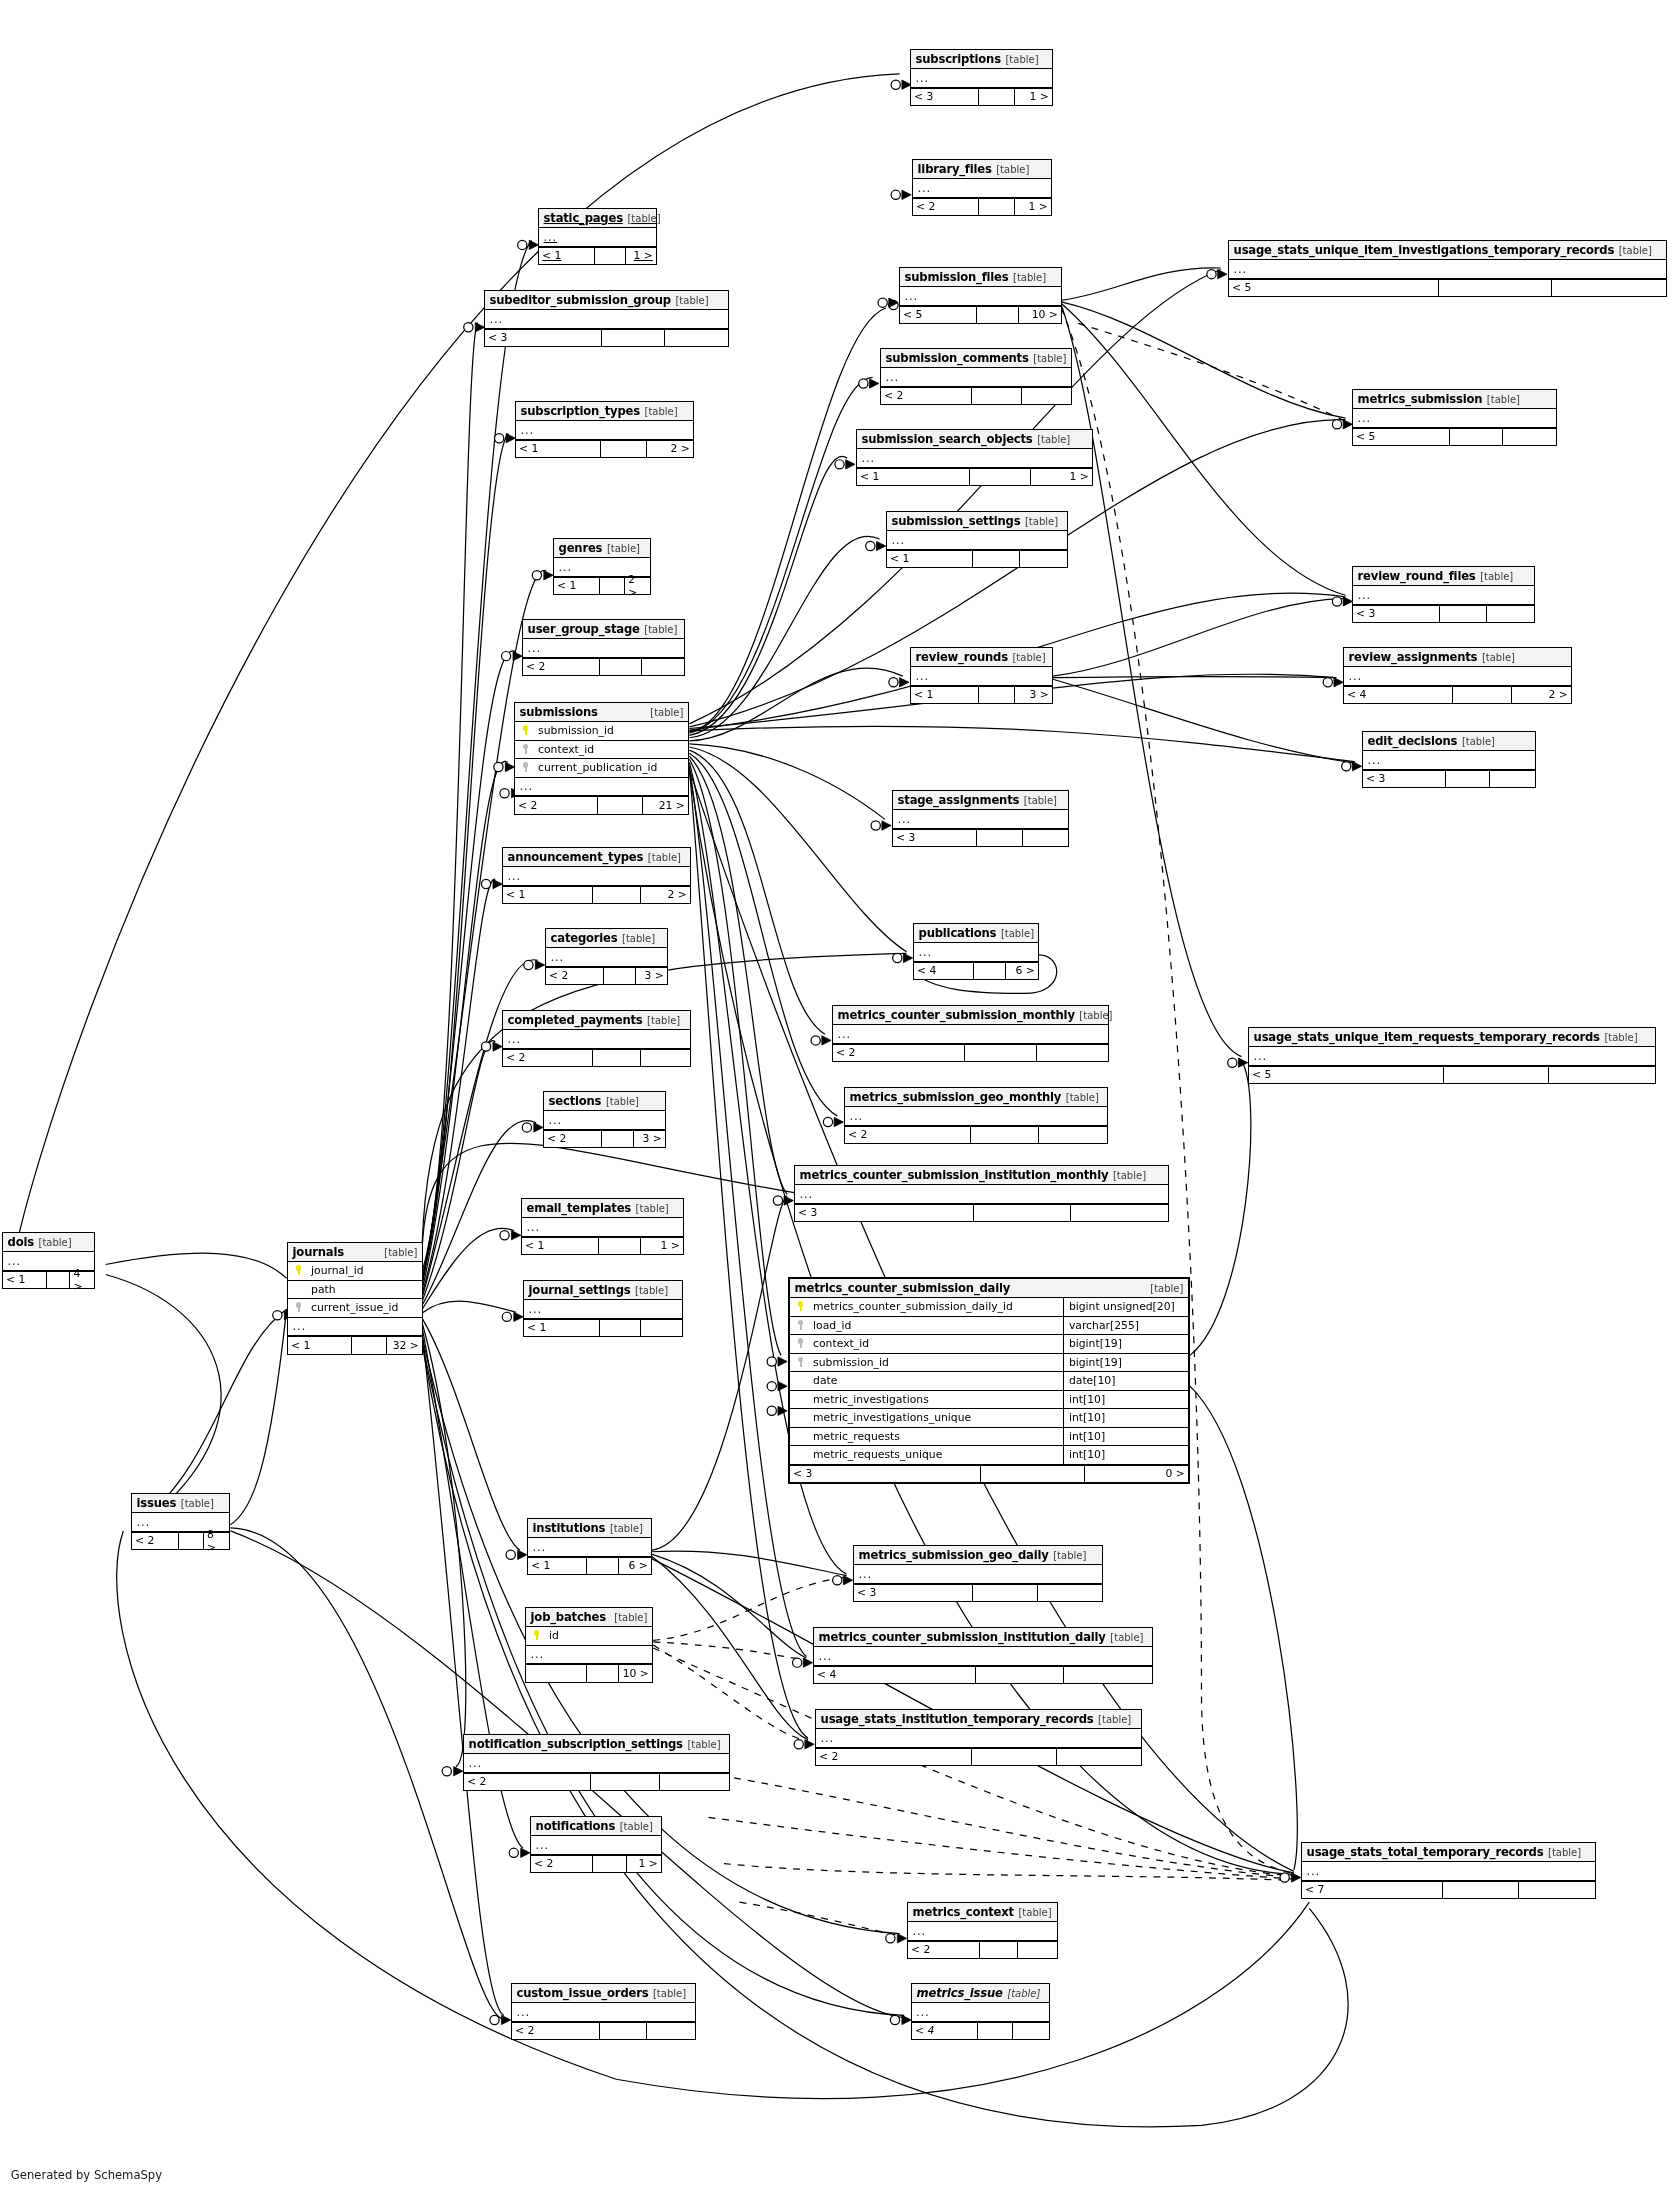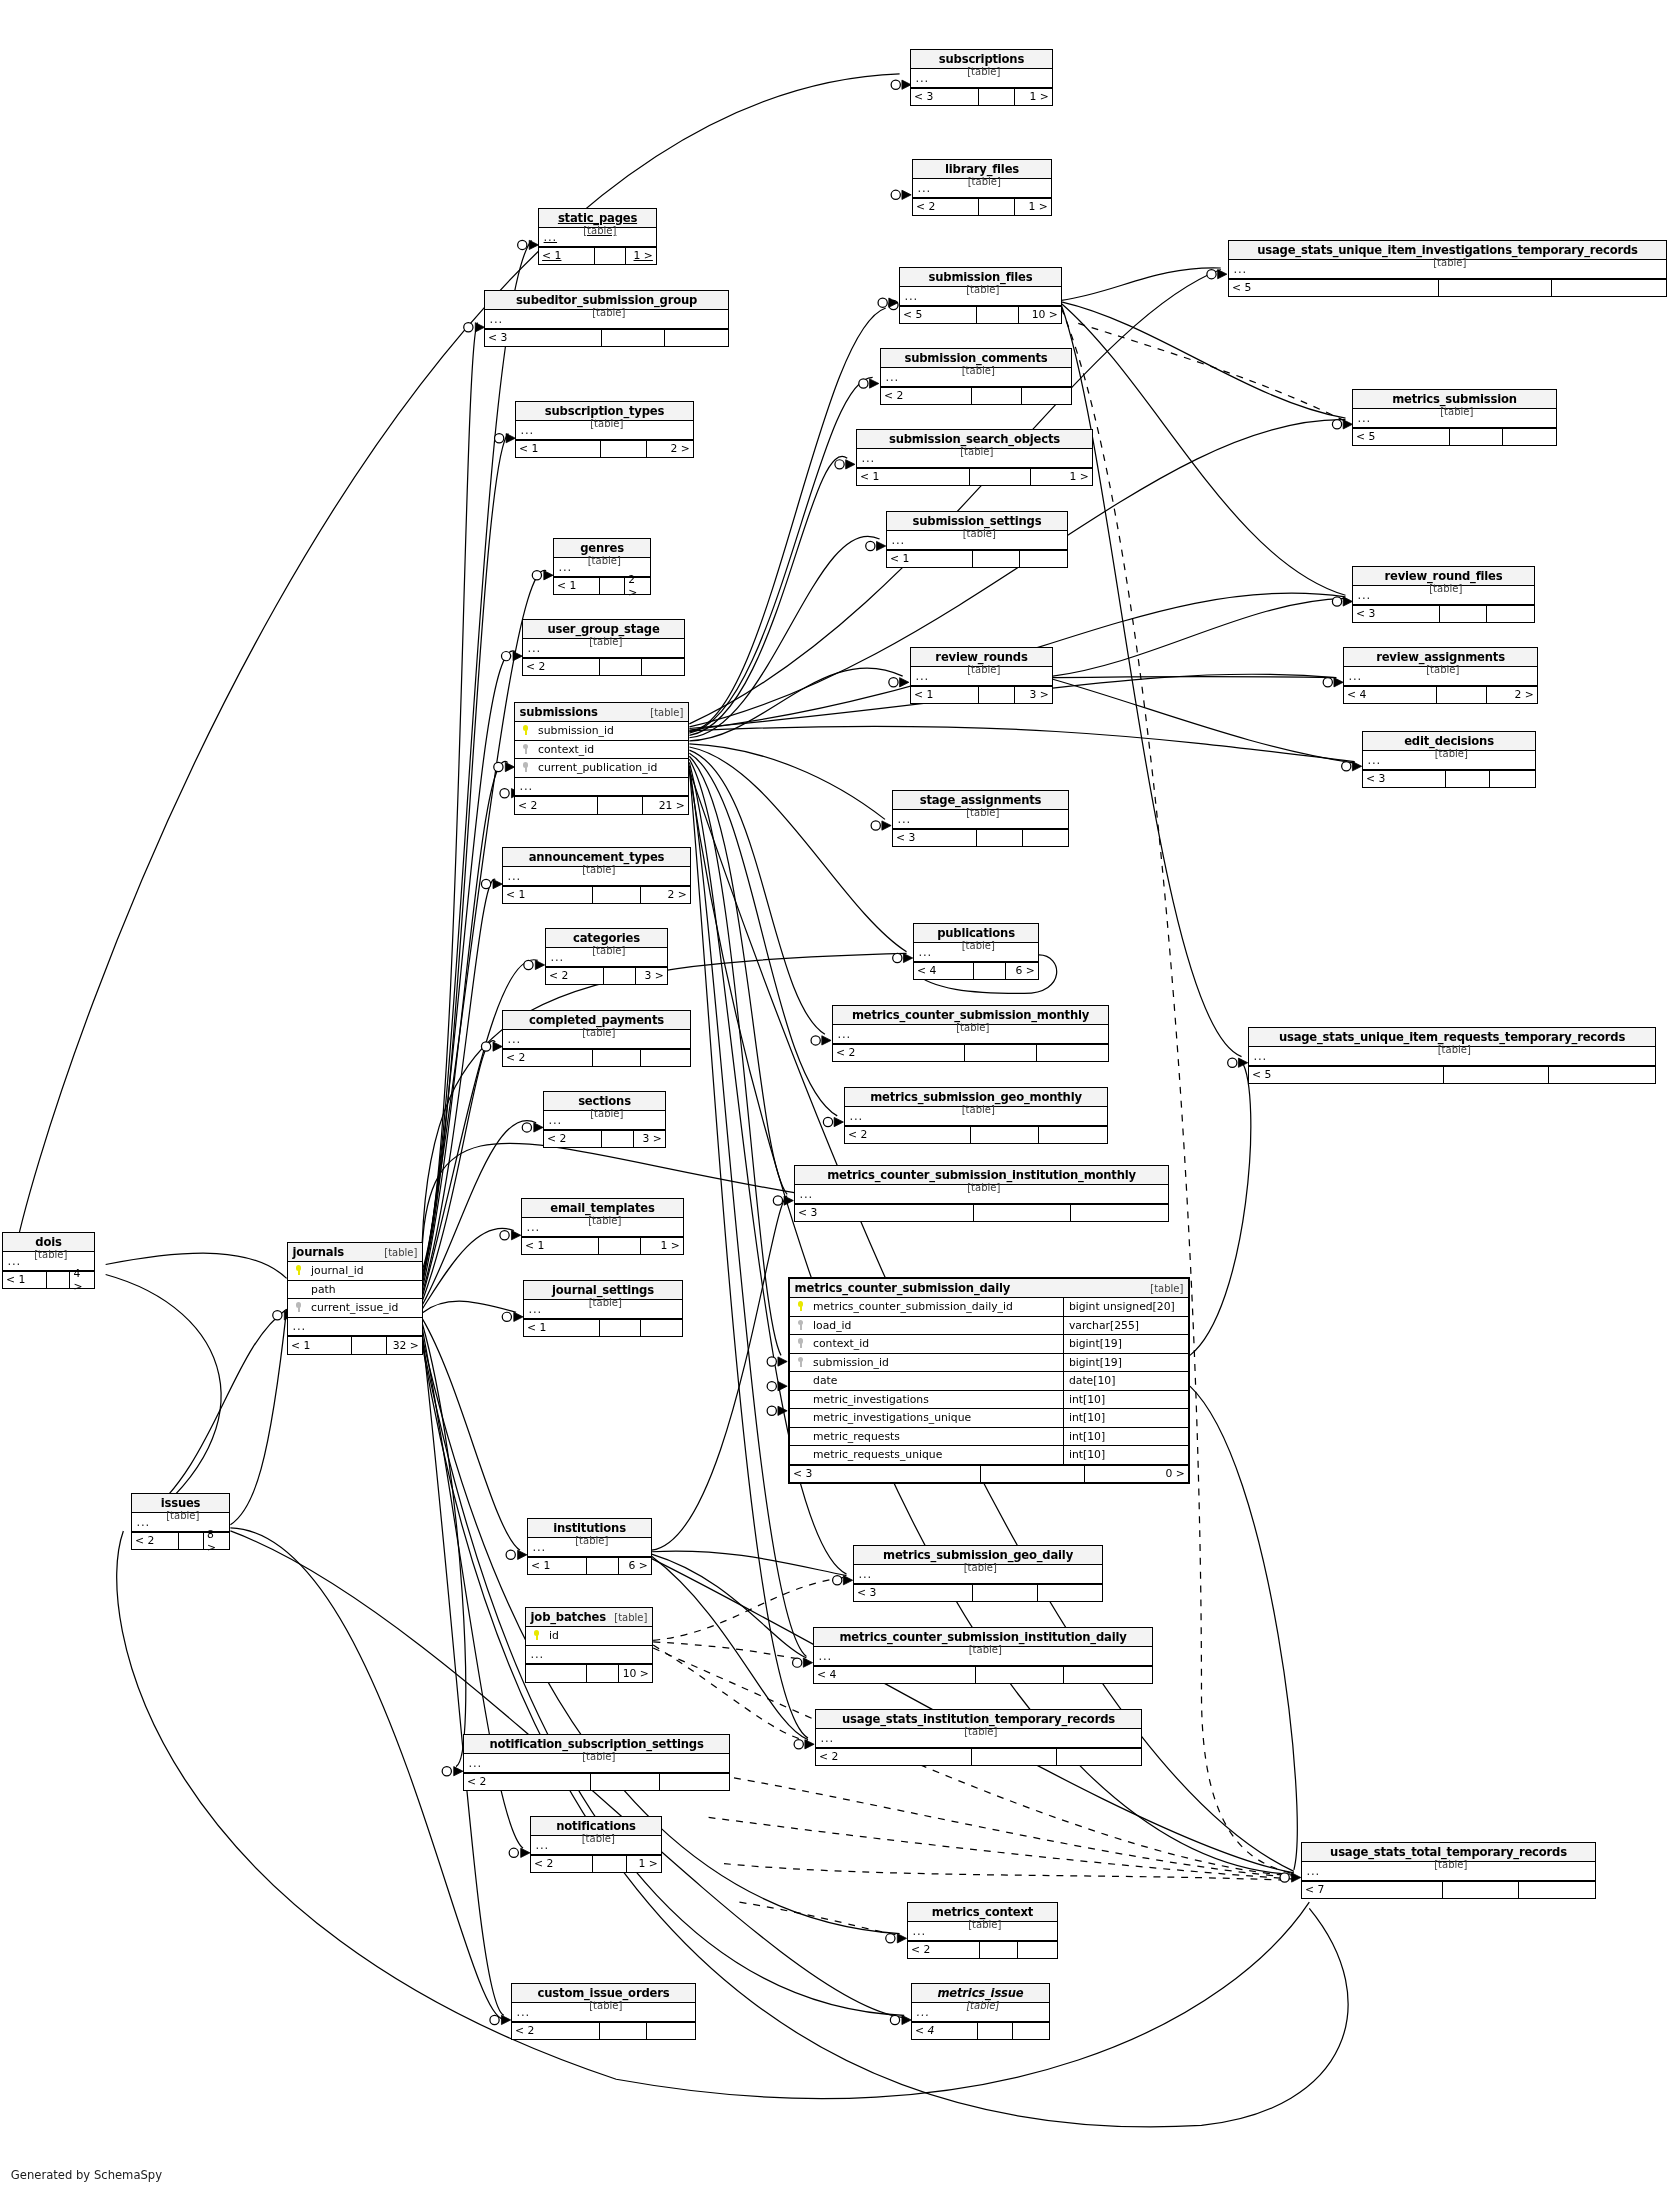--- a/index.html
+++ b/index.html
@@ -47,21 +47,21 @@
     font-size: 11.6px;
     color: #000;
     letter-spacing: -0.2px;
   }
   .tbl-title .tkind {
     font-size: 10px;
     color: #3b3b3b;
     margin-left: 6.2px;
   }
   .tbl-title.spread { justify-content: space-between; }
-  .tbl-title.tight { justify-content: flex-start; flex-direction: column; }
+  .tbl-title.tight { justify-content: flex-start; }
   .tbl-title.tight .tkind { margin-left: 4.6px; }
   .col {
     display: flex;
     align-items: center;
     height: 18.5px;
     border-bottom: 0.8px solid #000000;
     box-sizing: border-box;
     font-size: 10.8px;
     padding: 0 3.1px;
     white-space: nowrap;
@@ -559,21 +559,21 @@
         <div class="col ellipsis">
           <span class="keycell" style="width: 0px; flex: 0 0 0px;"></span>
           <span class="cname" style="padding-left: 1.5px;">...</span>
         </div>
         <div class="footrow">
           <div class="fleft">&lt; 1</div>
           <div class="fmid"></div>
           <div class="fright">3 &gt;</div>
         </div>
       </div>
-      <div class="tbl" style="left: 1343px; top: 647px; width: 195px;">
+      <div class="tbl" style="left: 1343px; top: 647px; width: 229px;">
         <div class="tbl-title tight">
           <span class="tname">review_assignments</span>
           <span class="tkind">[table]</span>
         </div>
         <div class="col ellipsis">
           <span class="keycell" style="width: 0px; flex: 0 0 0px;"></span>
           <span class="cname" style="padding-left: 1.5px;">...</span>
         </div>
         <div class="footrow">
           <div class="fleft">&lt; 4</div>

